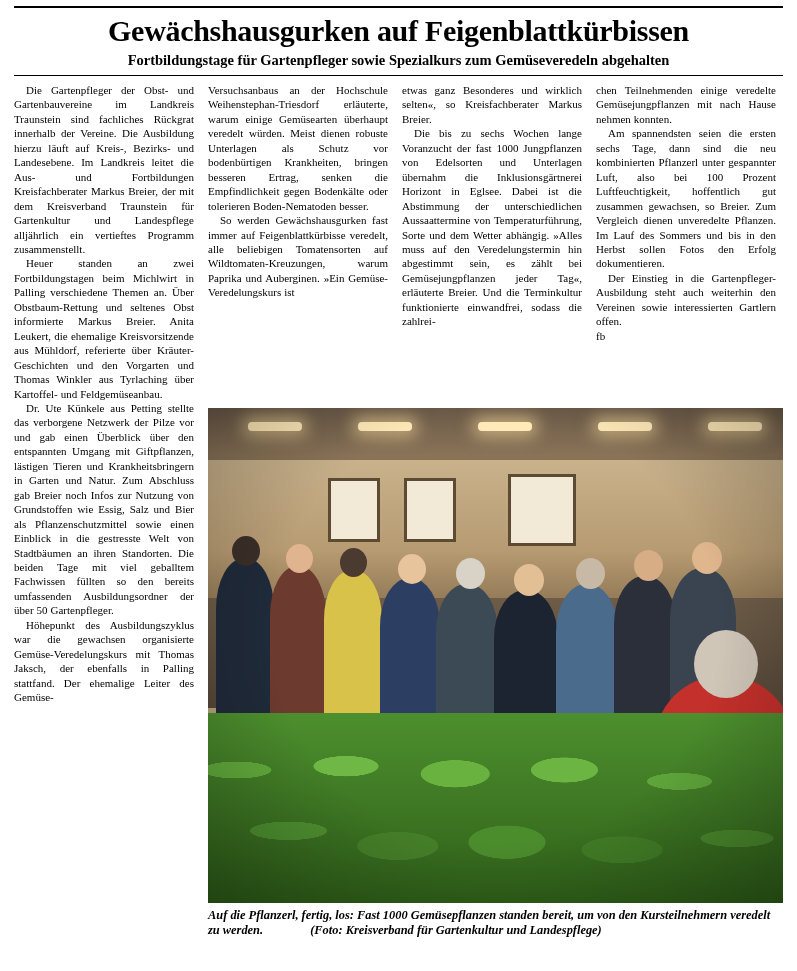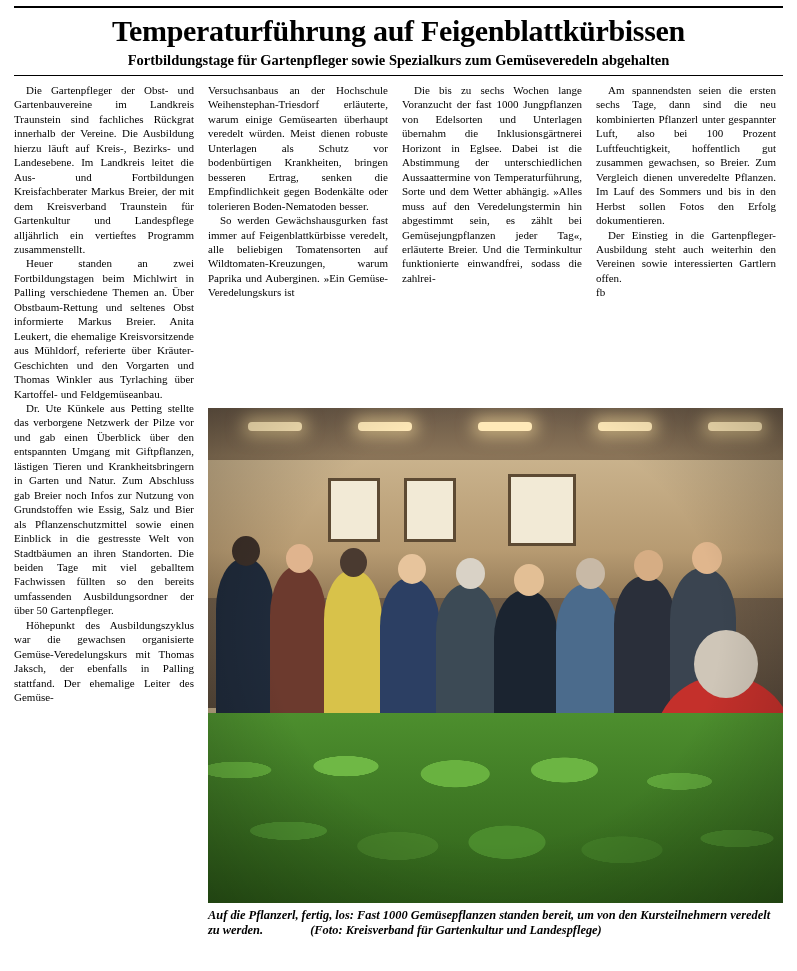--- a/index.html
+++ b/index.html
@@ -179,43 +179,45 @@
     background: radial-gradient(ellipse at 50% 45%, rgba(0,0,0,0) 55%, rgba(0,0,0,0.30) 100%);
   }
 </style>
 </head>
 <body>
 
 <div class="page">
 
   <div class="rule-top"></div>
 
-  <h1 class="headline">Temperaturführung auf Feigenblattkürbissen</h1>
+  <h1 class="headline">Gewächshausgurken auf Feigenblattkürbissen</h1>
   <h2 class="subhead">Fortbildungstage für Gartenpfleger sowie Spezialkurs zum Gemüseveredeln abgehalten</h2>
   <div class="rule-under-sub"></div>
 
   <div class="columns">
 
     <div class="col">
       <p class="indent">Die Gartenpfleger der Obst- und Gartenbauvereine im Landkreis Traunstein sind fachliches Rückgrat innerhalb der Vereine. Die Ausbildung hierzu läuft auf Kreis-, Bezirks- und Landesebene. Im Landkreis leitet die Aus- und Fortbildungen Kreisfachberater Markus Breier, der mit dem Kreisverband Traunstein für Gartenkultur und Landespflege alljährlich ein vertieftes Programm zusammenstellt.</p>
       <p class="indent">Heuer standen an zwei Fortbildungstagen beim Michlwirt in Palling verschiedene Themen an. Über Obstbaum-Rettung und seltenes Obst informierte Markus Breier. Anita Leukert, die ehemalige Kreisvorsitzende aus Mühldorf, referierte über Kräuter-Geschichten und den Vorgarten und Thomas Winkler aus Tyrlaching über Kartoffel- und Feldgemüseanbau.</p>
       <p class="indent">Dr. Ute Künkele aus Petting stellte das verborgene Netzwerk der Pilze vor und gab einen Überblick über den entspannten Umgang mit Giftpflanzen, lästigen Tieren und Krankheitsbringern in Garten und Natur. Zum Abschluss gab Breier noch Infos zur Nutzung von Grundstoffen wie Essig, Salz und Bier als Pflanzenschutzmittel sowie einen Einblick in die gestresste Welt von Stadtbäumen an ihren Standorten. Die beiden Tage mit viel geballtem Fachwissen füllten so den bereits umfassenden Ausbildungsordner der über 50 Gartenpfleger.</p>
       <p class="indent">Höhepunkt des Ausbildungszyklus war die gewachsen organisierte Gemüse-Veredelungskurs mit Thomas Jaksch, der ebenfalls in Palling stattfand. Der ehemalige Leiter des Gemüse-</p>
     </div>
 
     <div class="col">
       <p>Versuchsanbaus an der Hochschule Weihenstephan-Triesdorf erläuterte, warum einige Gemüsearten überhaupt veredelt würden. Meist dienen robuste Unterlagen als Schutz vor bodenbürtigen Krankheiten, bringen besseren Ertrag, senken die Empfindlichkeit gegen Bodenkälte oder tolerieren Boden-Nematoden besser.</p>
       <p class="indent">So werden Gewächshausgurken fast immer auf Feigenblattkürbisse veredelt, alle beliebigen Tomatensorten auf Wildtomaten-Kreuzungen, warum Paprika und Auberginen. »Ein Gemüse-Veredelungskurs ist</p>
     </div>
 
     <div class="col">
+      <p>etwas ganz Besonderes und wirklich selten«, so Kreisfachberater Markus Breier.</p>
       <p class="indent">Die bis zu sechs Wochen lange Voranzucht der fast 1000 Jungpflanzen von Edelsorten und Unterlagen übernahm die Inklusionsgärtnerei Horizont in Eglsee. Dabei ist die Abstimmung der unterschiedlichen Aussaattermine von Temperaturführung, Sorte und dem Wetter abhängig. »Alles muss auf den Veredelungstermin hin abgestimmt sein, es zählt bei Gemüsejungpflanzen jeder Tag«, erläuterte Breier. Und die Terminkultur funktionierte einwandfrei, sodass die zahlrei-</p>
     </div>
 
     <div class="col">
+      <p>chen Teilnehmenden einige veredelte Gemüsejungpflanzen mit nach Hause nehmen konnten.</p>
       <p class="indent">Am spannendsten seien die ersten sechs Tage, dann sind die neu kombinierten Pflanzerl unter gespannter Luft, also bei 100 Prozent Luftfeuchtigkeit, hoffentlich gut zusammen gewachsen, so Breier. Zum Vergleich dienen unveredelte Pflanzen. Im Lauf des Sommers und bis in den Herbst sollen Fotos den Erfolg dokumentieren.</p>
       <p class="indent">Der Einstieg in die Gartenpfleger-Ausbildung steht auch weiterhin den Vereinen sowie interessierten Gartlern offen.</p>
       <p class="sig">fb</p>
     </div>
 
   </div>
 
   <div class="photo-wrap">
     <div class="photo">
       <div class="ph-ceiling"></div>

